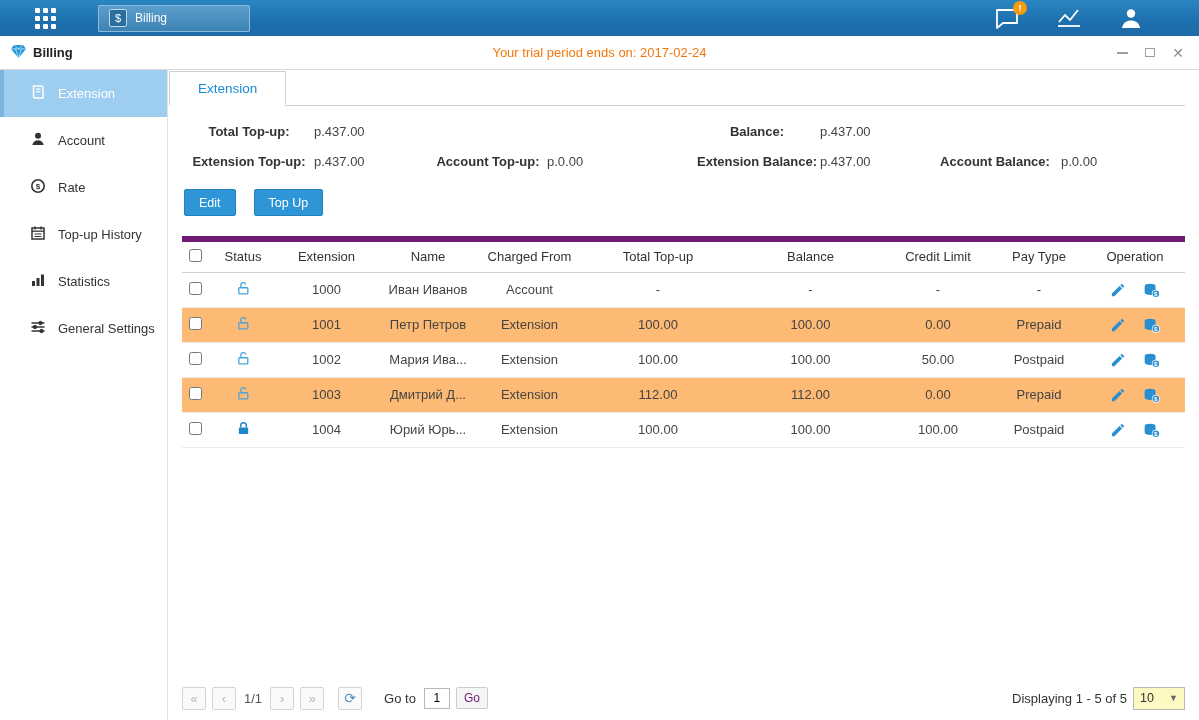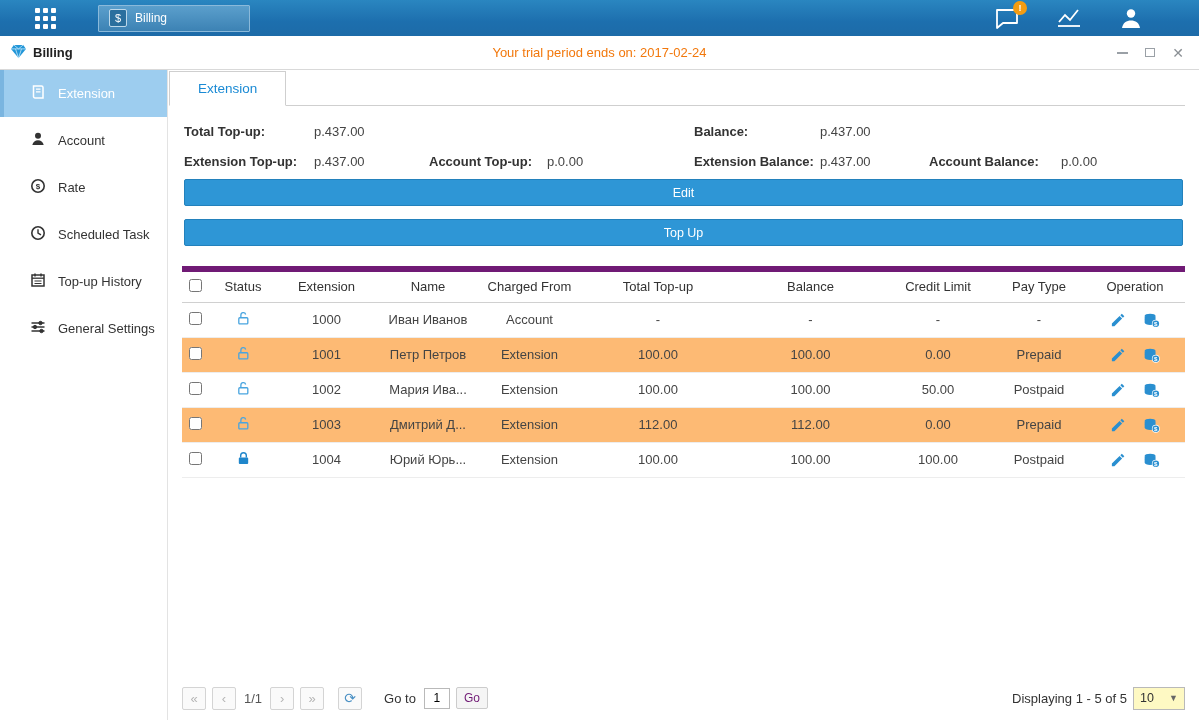--- a/index.html
+++ b/index.html
@@ -40,27 +40,27 @@
 
   .main { flex:1; position:relative; background:#fff; }
 
   
   .tabbar { margin:0 14px 0 1px; border-bottom:1px solid #cfcfcf; height:36px; display:flex; align-items:flex-end; }
   .tab-active { height:35px; line-height:34px; padding:0 28px; background:#fff; border:1px solid #cfcfcf; border-bottom:1px solid #fff;
                 margin-bottom:-1px; color:#1a8ad4; font-size:13.5px; cursor:pointer; }
 
   
   .summary { margin:18px 16px 0 16px; display:grid; grid-template-columns:245px 265px 235px auto; row-gap:15px; }
-  .cell { display:flex; align-items:baseline; }
+  .cell { display:flex; align-items:baseline;text-align:center; }
   .cell .lbl { font-weight:bold; color:#333; }
   .cell .val { color:#444; }
   .c1 .lbl { width:130px; } .c2 .lbl { width:118px; } .c3 .lbl { width:126px; } .c4 .lbl { width:132px; }
 
   
-  .btnrow { margin:10px 16px 0 16px; display:flex; gap:13px;flex-direction:column; }
+  .btnrow { margin:20px 16px 0 16px; display:flex; gap:18px; }
   .btn { height:27px; padding:0 14px; background:#2e96d6; border:1px solid #2381bc; color:#fff; font-size:12.5px;
          border-radius:2px; cursor:pointer; font-family:"Liberation Sans", sans-serif; }
 
   
   .tablewrap { margin:20px 14px 0 14px; }
   table { width:100%; border-collapse:collapse; font-size:13px; color:#444; table-layout:fixed; }
   th { font-weight:normal; color:#333; height:33px; border-top:6px solid #701a75; border-bottom:1px solid #d0d0d0; text-align:center; }
   td { height:35px; text-align:center; border-bottom:1px solid #ededed; }
   tr.alt td { background:#fdba74; }
   input[type=checkbox] { width:13px; height:13px; cursor:pointer; }
@@ -171,36 +171,37 @@
         <svg width="16" height="16" viewBox="0 0 16 16">
             <circle cx="8" cy="8" r="6.2" fill="none" stroke="#333" stroke-width="1.6"></circle>
             <text x="8" y="11" text-anchor="middle" font-size="8" font-weight="bold" fill="#333" font-family="Liberation Sans, sans-serif">$</text>
           </svg>
       </span>
       <span>Rate</span>
     </div>
     <div class="sb-item">
       <span>
         <svg width="16" height="16" viewBox="0 0 16 16" fill="none" stroke="#333">
-            <circle cx="8" cy="8" r="6.2" stroke-width="1.6"></circle>
-            <path d="M8 4.2V8l3 1.8" stroke-width="1.4"></path>
-          </svg>
-      </span>
-      <span>Scheduled Task</span>
-    </div>
-    <div class="sb-item">
-      <span>
-        <svg width="16" height="16" viewBox="0 0 16 16" fill="none" stroke="#333">
             <rect x="2" y="3" width="12" height="11" stroke-width="1.5"></rect>
             <path d="M2 6.2h12" stroke-width="1.3"></path>
             <path d="M5 1.5v3M11 1.5v3" stroke-width="1.5"></path>
             <path d="M4.5 9h7M4.5 11.5h7" stroke-width="1.1"></path>
           </svg>
       </span>
       <span>Top-up History</span>
+    </div>
+    <div class="sb-item">
+      <span>
+        <svg width="16" height="16" viewBox="0 0 16 16" fill="#333">
+            <rect x="2" y="9" width="3" height="5"></rect>
+            <rect x="6.5" y="6" width="3" height="8"></rect>
+            <rect x="11" y="2.5" width="3" height="11.5"></rect>
+          </svg>
+      </span>
+      <span>Statistics</span>
     </div>
     <div class="sb-item">
       <span>
         <svg width="16" height="16" viewBox="0 0 16 16" stroke="#333" fill="#333">
             <path d="M1.5 4h13M1.5 8h13M1.5 12h13" stroke-width="1.4"></path>
             <circle cx="10.5" cy="4" r="1.7"></circle>
             <circle cx="5" cy="8" r="1.7"></circle>
             <circle cx="11.5" cy="12" r="1.7"></circle>
           </svg>
       </span>

